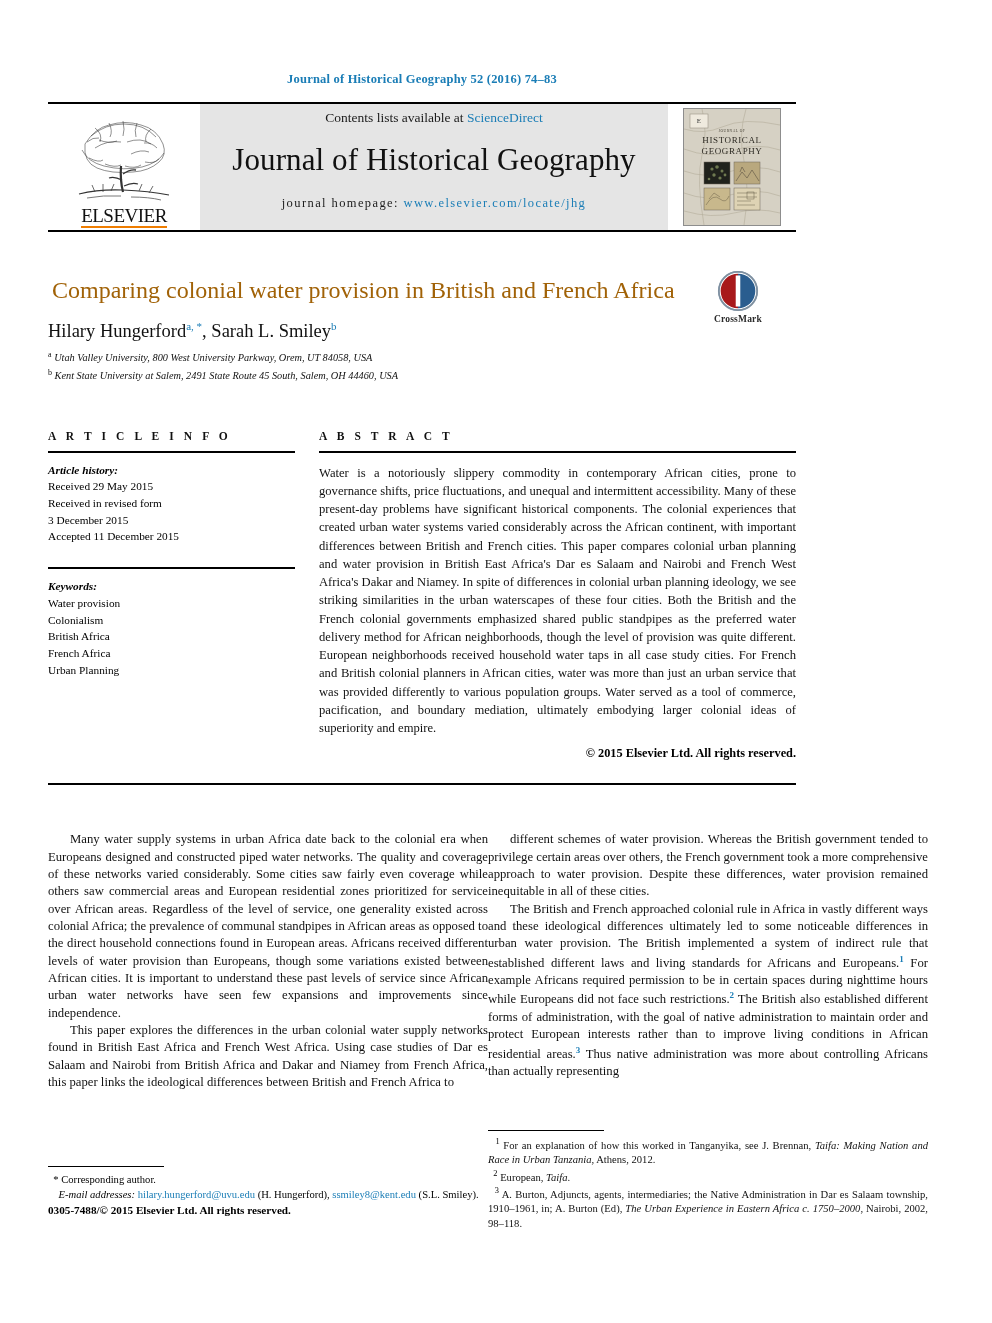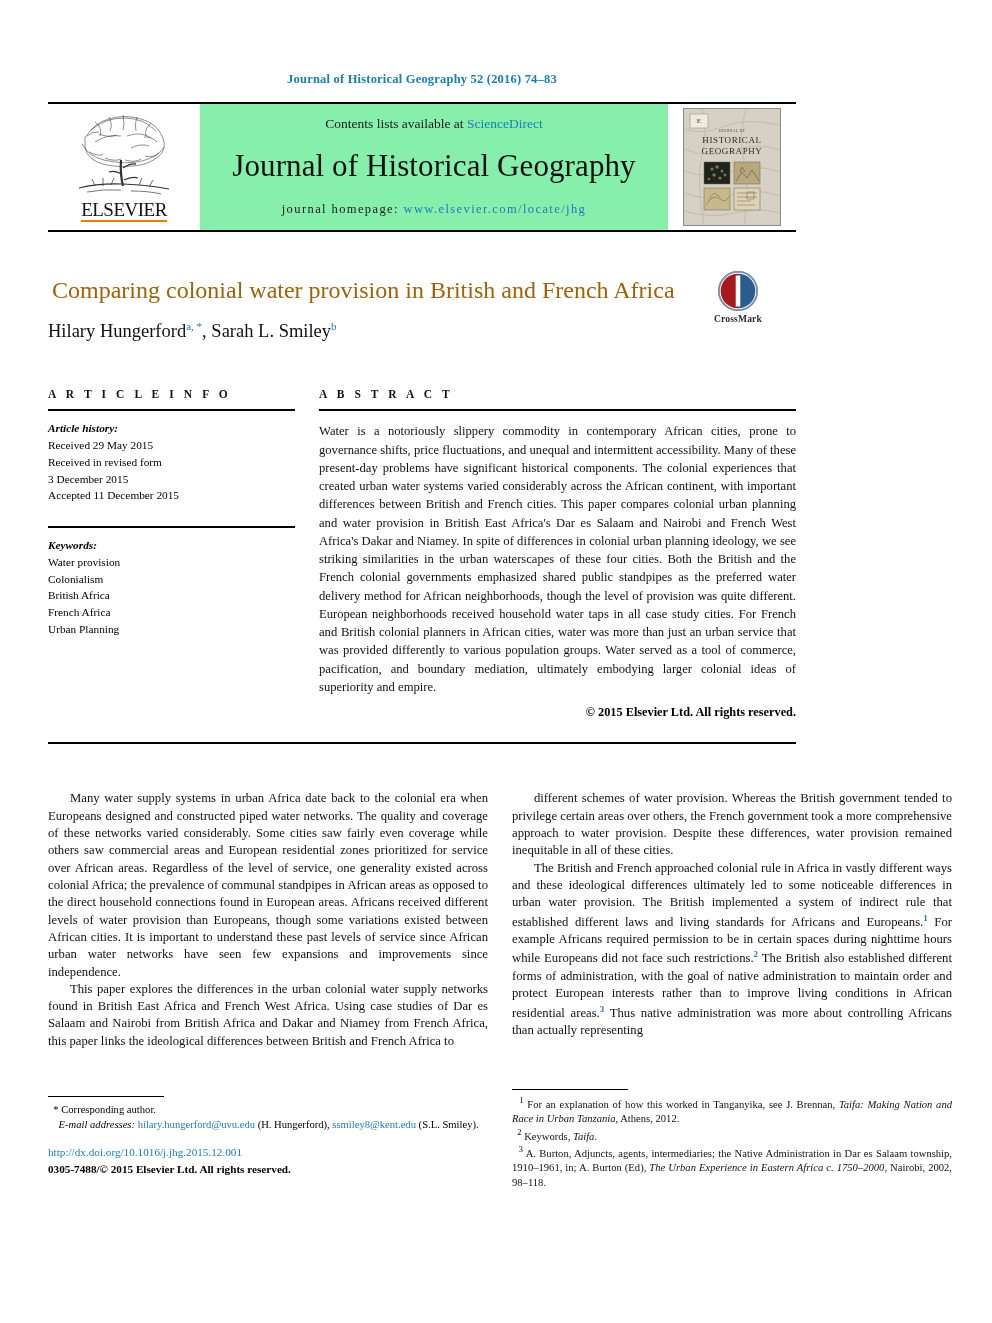--- a/index.html
+++ b/index.html
@@ -42,20 +42,21 @@
     height: 126px;
     display: flex;
     align-items: stretch;
   }
   .elsevier-logo {
     width: 152px;
     flex: 0 0 152px;
     display: flex;
     flex-direction: column;
     align-items: center;
+    justify-content: flex-end;
     padding-bottom: 2px;
     box-sizing: border-box;
   }
   .tree-wrap { width: 118px; height: 92px; margin-top: 4px; }
   .elsevier-word {
     font-family: "Liberation Serif", serif;
     font-size: 19px;
     letter-spacing: -0.5px;
     color: #111;
     line-height: 1;
@@ -65,24 +66,24 @@
   .elsevier-word:after {
     content: "";
     position: absolute;
     left: 0; right: 0; bottom: 0;
     height: 2.5px;
     background: #ef7d00;
   }
 
   .masthead-center {
     flex: 1 1 auto;
-    background: #86efac;
+    background: #e5e5e5;
     display: flex;
     flex-direction: column;
-    justify-content: center;
+    justify-content: flex-start;
     align-items: center;
     padding: 6px 0 8px 0;
     box-sizing: border-box;
   }
   .contents-line {
     font-size: 13.5px;
     color: #1a1a1a;
     margin-bottom: 16px;
   }
   .contents-line .sd { color: #1a7db6; }
@@ -192,21 +193,20 @@
     font-size: 12.3px;
     font-weight: bold;
   }
 
   .rule-bottom-info { margin-top: 22px; border-top: 2.2px solid #000; }
 
   
   .body-cols {
     margin-top: 46px;
     display: flex;
-    gap: 24px;
     height: 400px;
   }
   .body-col { width: 440px; flex: 0 0 440px; position: relative; }
   .body-col p {
     margin: 0;
     font-size: 12.7px;
     line-height: 1.365;
     text-align: justify;
     text-indent: 22px;
     color: #111;
@@ -377,20 +377,24 @@
       </svg>
       <div class="crossmark-word">CrossMark</div>
     </div>
 
     <h1 class="article-title">Comparing colonial water provision in British and French Africa</h1>
 
     <div class="authors">
       <span>Hilary Hungerford</span><sup>a, *</sup><span>, </span><span>Sarah L. Smiley</span><sup>b</sup>
     </div>
 
+    <div class="affil">
+      <div><sup>a</sup> <span>Utah Valley University, 800 West University Parkway, Orem, UT 84058, USA</span></div>
+      <div><sup>b</sup> <span>Kent State University at Salem, 2491 State Route 45 South, Salem, OH 44460, USA</span></div>
+    </div>
   </div>
 
   <div class="info-abstract">
 
     <div class="col-info">
       <div class="sec-head">A R T I C L E   I N F O</div>
       <div class="rule-thick"></div>
 
       <div class="info-group">
         <div class="lbl">Article history:</div>
@@ -429,38 +433,37 @@
 
       <div class="corr-block">
         <div class="footnote-rule"></div>
         <div>
           &nbsp;&nbsp;<span>*</span><span> Corresponding author.</span>
         </div>
         <div>
           &nbsp;&nbsp;&nbsp;&nbsp;<span class="em-lbl">E-mail addresses:</span>
           <span class="lnk">hilary.hungerford@uvu.edu</span><span> (H. Hungerford), </span><span class="lnk">ssmiley8@kent.edu</span><span> (S.L. Smiley).</span>
         </div>
-        <div class="doi-line">http://dx.doi.org/10.1016/j.jhg.2015.12.001</div>
         <div class="issn-line">0305-7488/© 2015 Elsevier Ltd. All rights reserved.</div>
       </div>
     </div>
 
     <div class="body-col">
       <p>different schemes of water provision. Whereas the British government tended to privilege certain areas over others, the French government took a more comprehensive approach to water provision. Despite these differences, water provision remained inequitable in all of these cities.</p>
       <p>
         <span>The British and French approached colonial rule in Africa in vastly different ways and these ideological differences ultimately led to some noticeable differences in urban water provision. The British implemented a system of indirect rule that established different laws and living standards for Africans and Europeans.</span><sup>1</sup><span> For example Africans required permission to be in certain spaces during nighttime hours while Europeans did not face such restrictions.</span><sup>2</sup><span> The British also established different forms of administration, with the goal of native administration to maintain order and protect European interests rather than to improve living conditions in African residential areas.</span><sup>3</sup><span> Thus native administration was more about controlling Africans than actually representing</span>
       </p>
 
       <div class="footnotes">
         <div class="footnote-rule"></div>
         <p class="fn">
           &nbsp;&nbsp;<sup>1</sup><span> For an explanation of how this worked in Tanganyika, see J. Brennan, </span><em>Taifa: Making Nation and Race in Urban Tanzania</em><span>, Athens, 2012.</span>
         </p>
         <p class="fn">
-          &nbsp;&nbsp;<sup>2</sup><span> Keywords, </span><em>Taifa</em><span>.</span>
+          &nbsp;&nbsp;<sup>2</sup><span> European, </span><em>Taifa</em><span>.</span>
         </p>
         <p class="fn">
           &nbsp;&nbsp;<sup>3</sup><span> A. Burton, Adjuncts, agents, intermediaries; the Native Administration in Dar es Salaam township, 1910–1961, in; A. Burton (Ed), </span><em>The Urban Experience in Eastern Africa c. 1750–2000</em><span>, Nairobi, 2002, 98–118.</span>
         </p>
       </div>
     </div>
   </div>
 
 </div>
 

